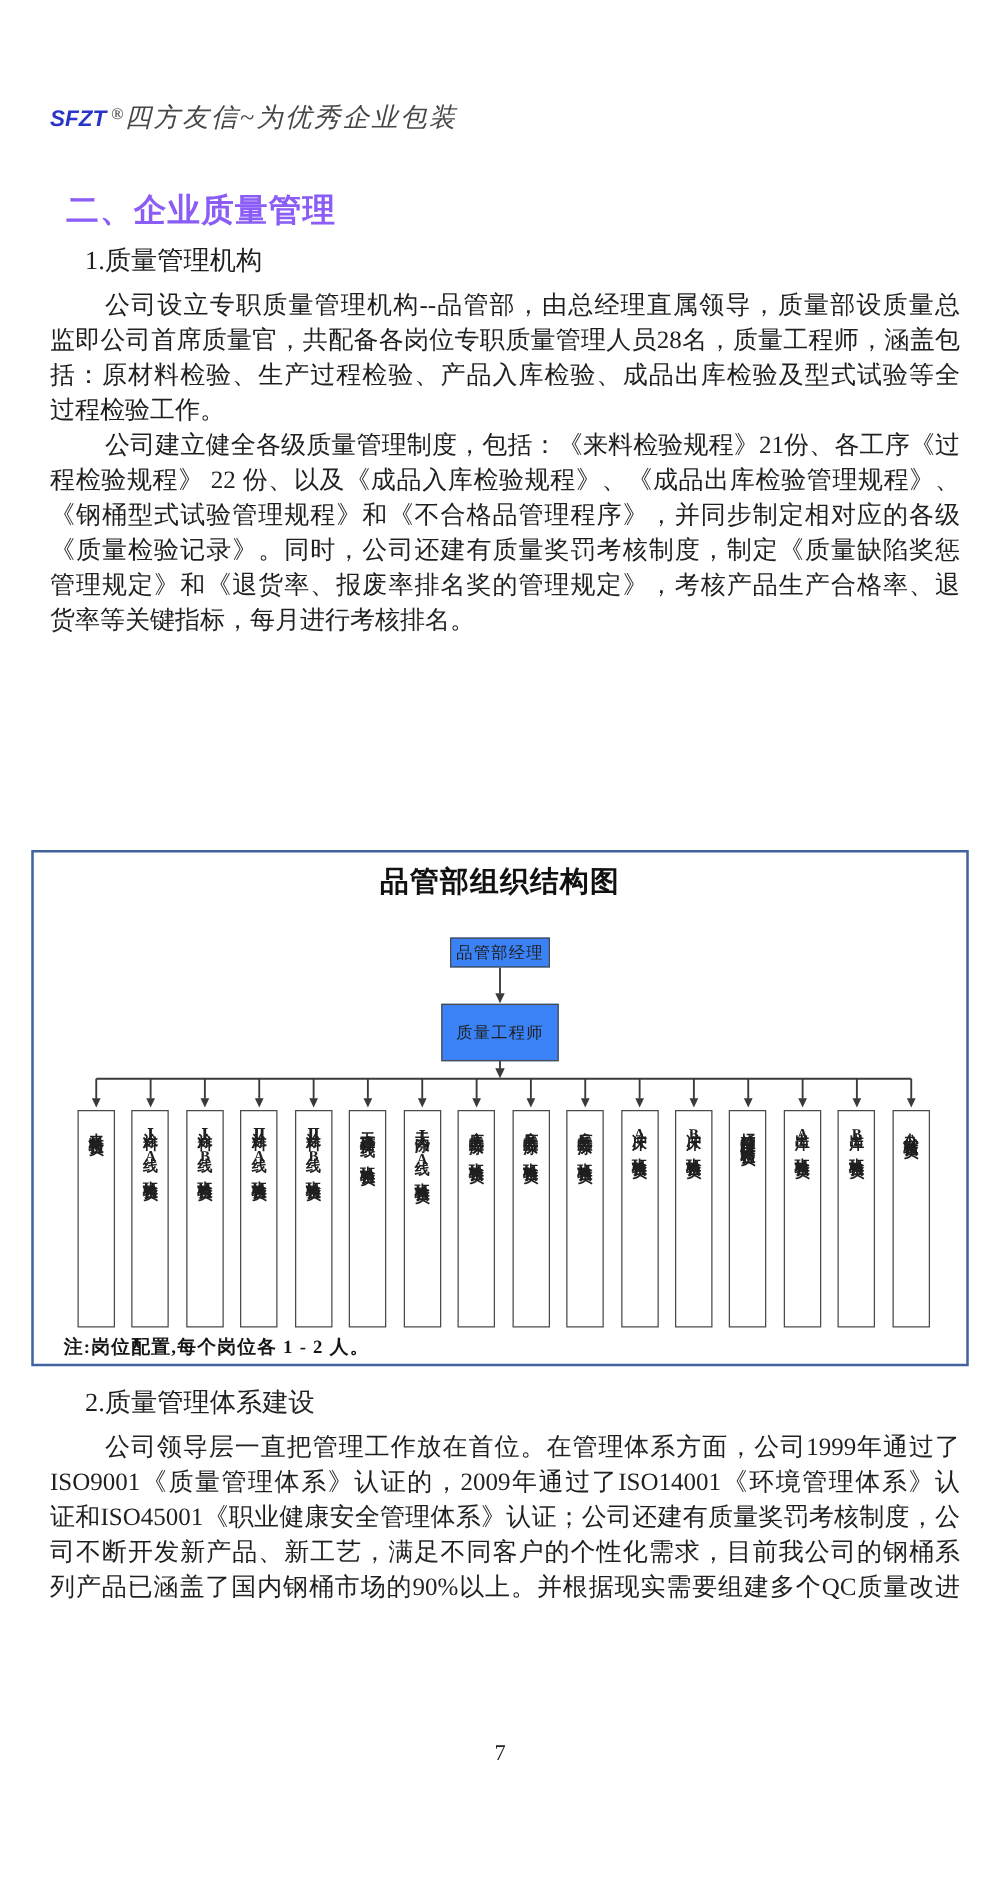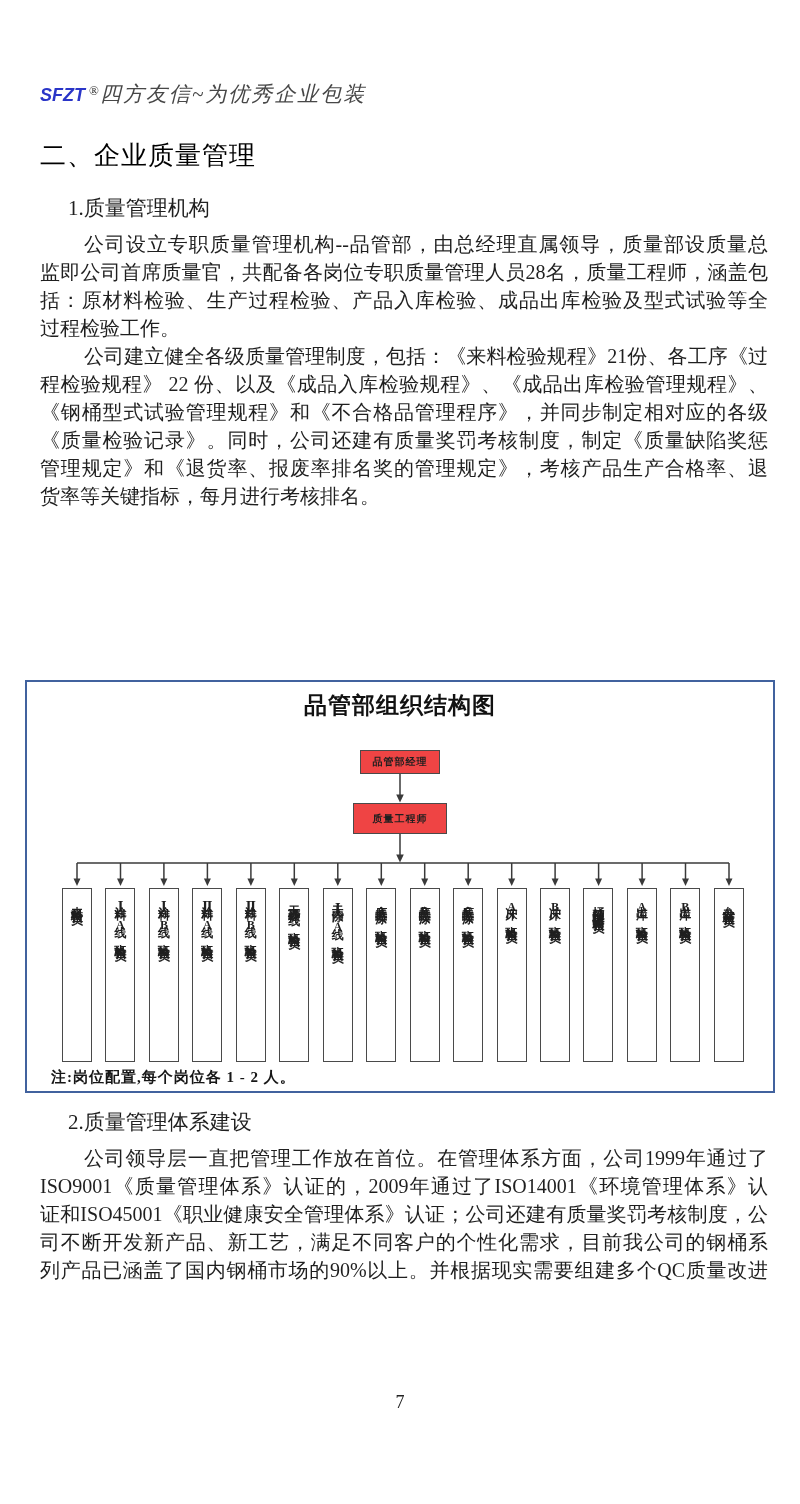--- a/index.html
+++ b/index.html
@@ -7,43 +7,43 @@
     position:relative;width:800px;height:1504px;background:#fff;overflow:hidden;
     font-family:"Liberation Serif","DejaVu Serif",serif;color:#1f1f1f;
   }
   
   .hdr{position:absolute;top:80px;left:40px;white-space:nowrap;}
   .brand{color:#2a35c8;font-weight:bold;font-style:italic;font-size:18px;
          font-family:"Liberation Sans","DejaVu Sans",sans-serif;letter-spacing:0;}
   .reg{font-size:13px;color:#333;vertical-align:super;margin:0 1px 0 4px;}
   .tagline{font-style:italic;color:#474747;font-size:21px;letter-spacing:2px;text-align:center;}
   
-  .h1{position:absolute;top:138px;left:40px;margin:0;
+  .h1{position:absolute;top:138px;left:40px;margin:13px;
       font-family:"Liberation Sans","DejaVu Sans",sans-serif;
-      font-weight:normal;font-size:26px;color:#000000;letter-spacing:1px;}
+      font-weight:bold;font-size:26px;color:#8b5cf6;letter-spacing:1px;}
   
   .tblock{position:absolute;left:40px;width:728px;}
   .tb1{top:186px;}
   .tb2{top:1100px;}
   .subhead{line-height:44px;font-size:21px;padding-left:28px;}
   .line{line-height:28px;font-size:20px;text-align:justify;text-align-last:justify;}
   .line.first{text-indent:44px;}
   .line.last{text-align-last:left;}
   
   .diagram{position:absolute;top:680px;left:25px;width:750px;height:413px;
            border:2px solid #41629e;box-sizing:border-box;background:#fff;}
   .d-title{position:absolute;top:8px;left:0;width:100%;text-align:center;
            font-family:Liberation Sans, sans-serif;
            font-weight:bold;font-size:23px;color:#111;letter-spacing:1px;}
   .node{position:absolute;left:50%;transform:translateX(-50%);
-        border:1.5px solid #4a4a4a;background:#ef4444;box-sizing:border-box;
+        border:1.5px solid #4a4a4a;background:#3b82f6;box-sizing:border-box;
         display:flex;align-items:center;justify-content:center;
-        font-size:10px;font-weight:bold;letter-spacing:1px;white-space:nowrap;}
+        font-size:13px;font-weight:normal;letter-spacing:1px;white-space:nowrap;}
   .node.root{top:68px;width:80px;height:24px;}
-  .node.l2{top:121px;width:94px;height:31px;}
+  .node.l2{top:121px;width:94px;height:46px;}
   .connectors{position:absolute;top:0;left:0;width:746px;height:409px;}
   .leafrow{position:absolute;top:206px;left:35px;width:682px;height:174px;
            display:flex;justify-content:space-between;}
   .leaf{width:30px;height:174px;border:1.5px solid #4a4a4a;box-sizing:border-box;
         background:#fff;display:flex;justify-content:center;padding-top:7px;}
   .vtext{writing-mode:vertical-lr;text-orientation:upright;
          font-size:12px;font-weight:bold;letter-spacing:2px;line-height:1;}
   .d-note{position:absolute;top:386px;left:24px;font-size:15px;
           font-weight:bold;letter-spacing:1px;color:#161616;}
   

